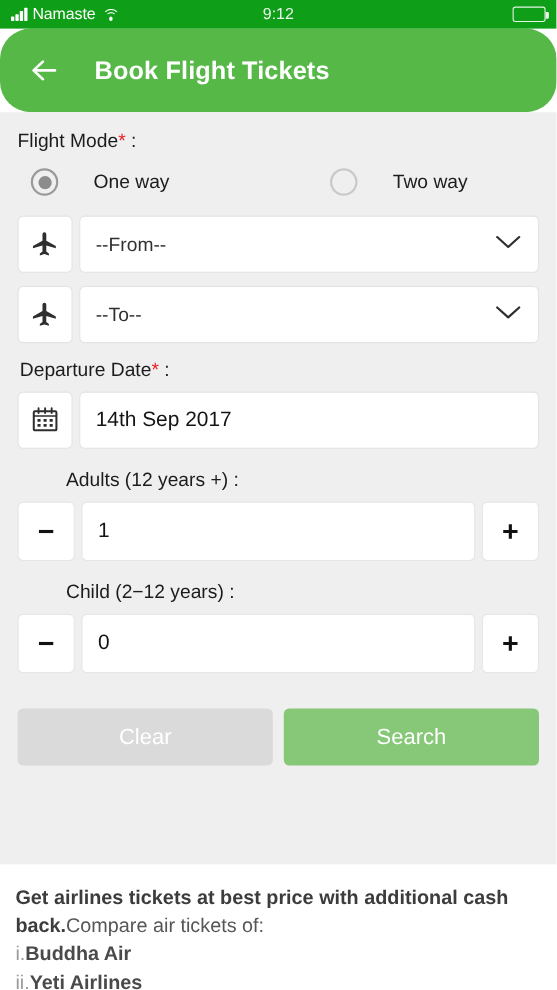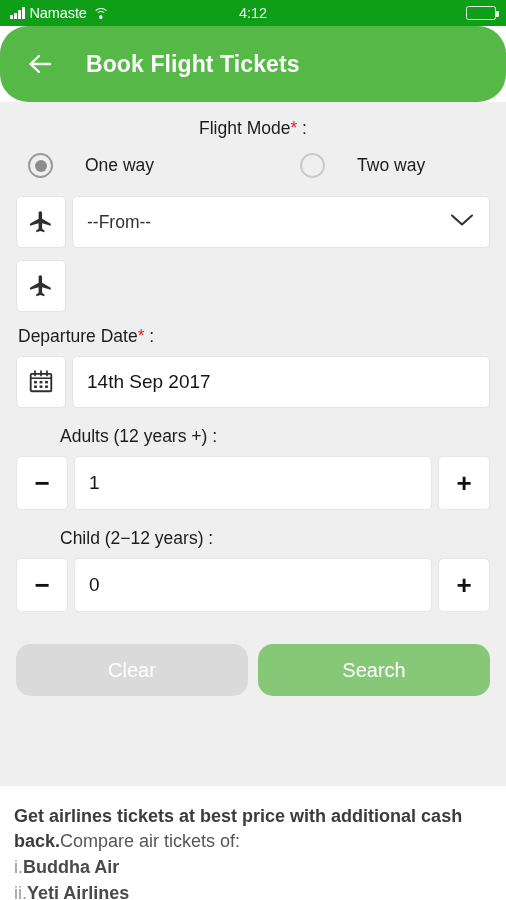--- a/index.html
+++ b/index.html
@@ -67,21 +67,21 @@
     color: #ffffff; font-size: 23px; font-weight: bold;
     margin-left: 28px; letter-spacing: .1px;
   }
 
   
   .form-panel {
     background: #efefef; padding: 16px 16px 22px 16px;
     height: 684px;
   }
   .field-label {
-    font-size: 17.5px; color: #1c1c1c; margin-bottom: 14px; text-align: center;
+    font-size: 17.5px; color: #1c1c1c; margin-bottom: 14px;
   }
   .req { color: #e8202a; }
 
   .radio-row { display: flex; align-items: center; margin-bottom: 18px; }
   .radio-item { display: flex; align-items: center; cursor: pointer; gap: 20px; }
   .radio-item.one { margin-left: 12px; }
   .radio-item.two { margin-left: 146px; }
   .radio-outer {
     width: 25px; height: 25px; border-radius: 50%;
     border: 2.5px solid #9a9a9a; display: flex;
@@ -131,21 +131,21 @@
   .step-value {
     flex: 1 1 auto; height: 54px; background: #ffffff;
     border: 1px solid #e6e6e6; border-radius: 5px;
     display: flex; align-items: center; padding: 0 14px;
     font-size: 19px; color: #141414;
   }
 
   
   .actions { display: flex; gap: 10px; margin-top: 32px; }
   .btn {
-    flex: 1 1 0; height: 52px; border-radius: 15px; border: none;
+    flex: 1 1 0; height: 52px; border-radius: 5px; border: none;
     display: flex; align-items: center; justify-content: center;
     font-size: 20px; color: #ffffff; cursor: pointer;
     font-family: "Liberation Sans", sans-serif;
   }
   .btn-clear { background: #dadada; }
   .btn-search { background: #86c878; }
 
   
   .promo { padding: 18px 14px 0 14px; background: #ffffff; }
   .promo-line { font-size: 18px; color: #565656; line-height: 25px; }
@@ -166,21 +166,21 @@
           <i></i>
           <i></i>
       </span>
       <span class="carrier">Namaste</span>
       <span class="wifi">
         <span class="a"></span>
           <span class="b"></span>
           <span class="c"></span>
       </span>
     </div>
-    <div class="sb-time">4:12</div>
+    <div class="sb-time">9:12</div>
     <div class="sb-right">
       <span class="battery">
         <span class="fill"></span>
       </span>
     </div>
   </div>
 
   <div class="appbar">
     <div class="back-btn">
       <svg width="36" height="36" viewBox="0 0 36 36" aria-hidden="true">
@@ -223,20 +223,28 @@
           </svg>
         </span>
       </div>
     </div>
 
     <div class="input-row">
       <div class="icon-box">
         <svg width="26" height="26" viewBox="0 0 24 24" aria-hidden="true">
           <path d="M21 15.5v-1.9l-8-4.6V3.6a1.6 1.6 0 0 0-3.2 0V9l-8 4.6v1.9l8-2.4v5.1l-2.2 1.6v1.6l3.8-1.1 3.8 1.1v-1.6L13 18.2v-5.1z" fill="#2e2e2e"></path>
         </svg>
+      </div>
+      <div class="select-field">
+        <span class="select-value">--To--</span>
+        <span class="chev">
+          <svg width="26" height="16" viewBox="0 0 26 16" aria-hidden="true">
+            <path d="M3 3.5 L13 12.5 L23 3.5" fill="none" stroke="#2e2e2e" stroke-width="2" stroke-linecap="round" stroke-linejoin="round"></path>
+          </svg>
+        </span>
       </div>
     </div>
 
     <div class="section-label">
       <span>Departure Date</span><span class="req">*</span><span> :</span>
     </div>
     <div class="input-row">
       <div class="icon-box">
         <svg width="26" height="26" viewBox="0 0 24 24" aria-hidden="true">
           <rect x="2.5" y="4.5" width="19" height="16" rx="1" fill="none" stroke="#2e2e2e" stroke-width="1.7"></rect>

